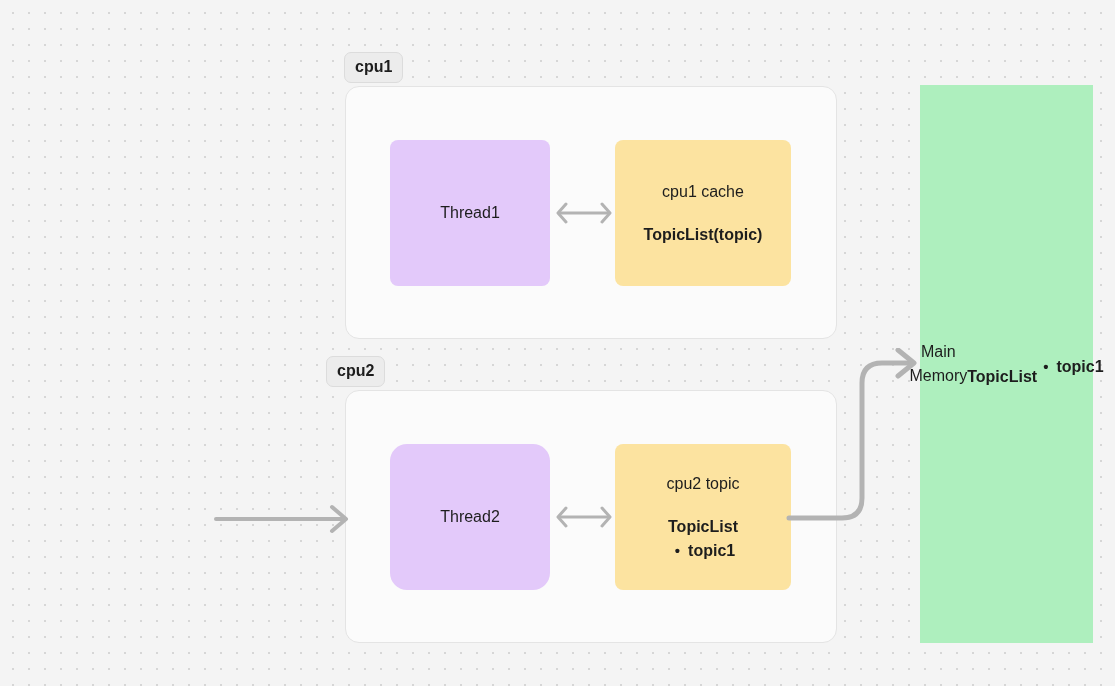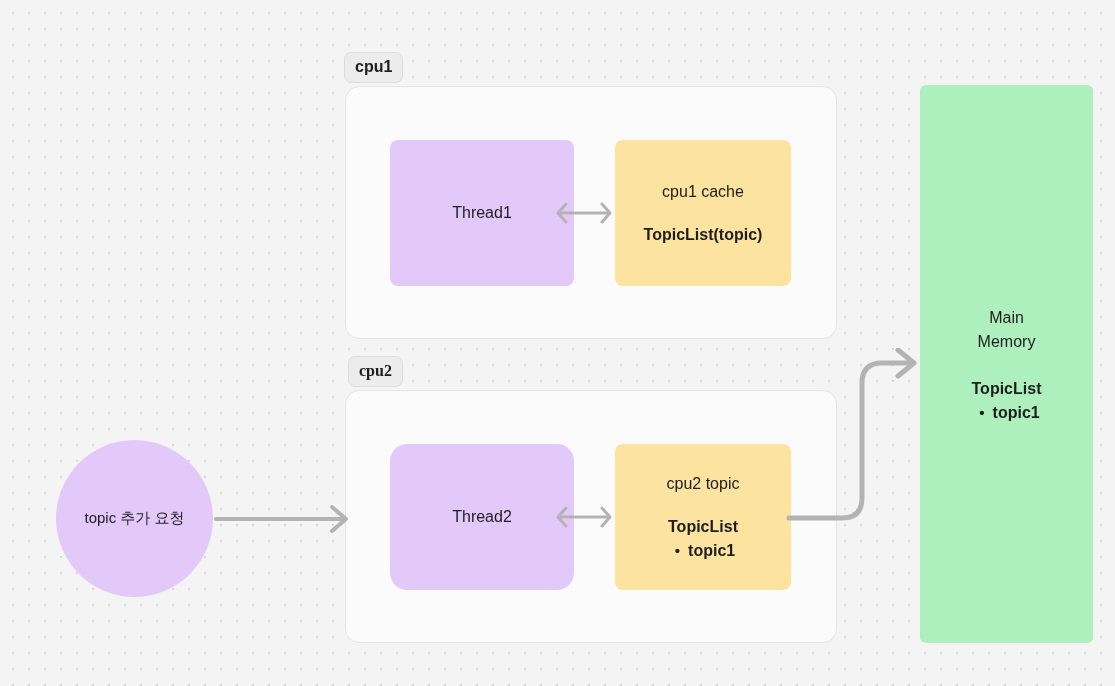--- a/index.html
+++ b/index.html
@@ -40,26 +40,26 @@
     border: 1px solid #dcdcdc;
     border-radius: 7px;
     color: #1d1d1d;
     font-size: 16px;
     font-weight: bold;
     line-height: 1;
     padding: 6px 10px 7px 10px;
     box-sizing: border-box;
   }
   #cpu1-badge { left: 344px; top: 52px; }
-  #cpu2-badge { left: 348px; top: 356px; font-family: Liberation Serif, serif; }
+  #cpu2-badge { left: 326px; top: 356px; }
 
   
   .thread-box {
     position: absolute;
-    width: 184px;
+    width: 160px;
     height: 146px;
     background: #e3c9fa;
     border-radius: 8px;
     display: flex;
     align-items: center;
     justify-content: center;
     color: #1d1d1d;
     font-size: 16px;
   }
   #thread1-box { left: 390px; top: 140px; }
@@ -107,23 +107,23 @@
   #bidir-arrow-2 { left: 556px; top: 504px; }
 
   
   #main-memory-box {
     position: absolute;
     left: 920px;
     top: 85px;
     width: 173px;
     height: 558px;
     background: #aeefbe;
-    border-radius: 6px;
-    display: flex;
-    flex-direction: column;
+    border-radius: 0;
+    display: flex;
+    flex-direction: row;
     align-items: center;
     justify-content: center;
     color: #1d1d1d;
     font-size: 16px;
   }
   .mm-title { text-align: center; line-height: 1.5; }
   .mm-list-title { font-weight: bold; margin-top: 26px; }
   .mm-bullet-row {
     font-weight: bold;
     display: flex;
@@ -222,23 +222,20 @@
       <span>Main</span><br>
       <span>Memory</span>
     </div>
     <span class="mm-list-title">TopicList</span>
     <span class="mm-bullet-row">
       <span class="bullet-dot">•</span>
       <span>topic1</span>
     </span>
   </div>
 
-  <div id="request-circle">
-    <span>topic 추가 요청</span>
-  </div>
 
   <div id="request-arrow">
     <svg viewBox="0 0 140 38" width="140" height="38" fill="none" stroke="#b3b3b3" stroke-width="4" stroke-linecap="round" stroke-linejoin="round">
       <path d="M2 19 H128"></path>
       <path d="M118 7 L132 19 L118 31"></path>
     </svg>
   </div>
 
   <div id="cache-to-memory-arrow">
     <svg viewBox="0 0 136 180" width="136" height="180" fill="none" stroke="#b3b3b3" stroke-width="5" stroke-linecap="round" stroke-linejoin="round">

